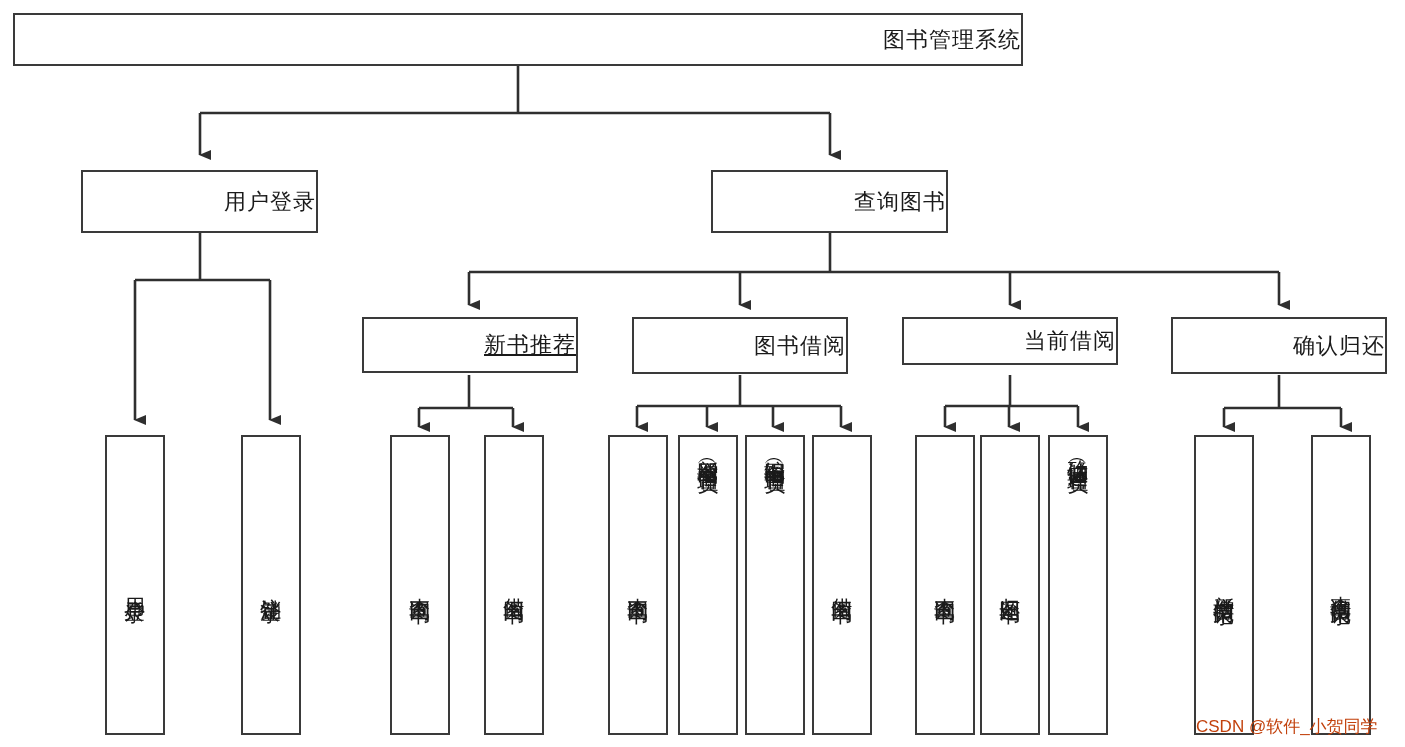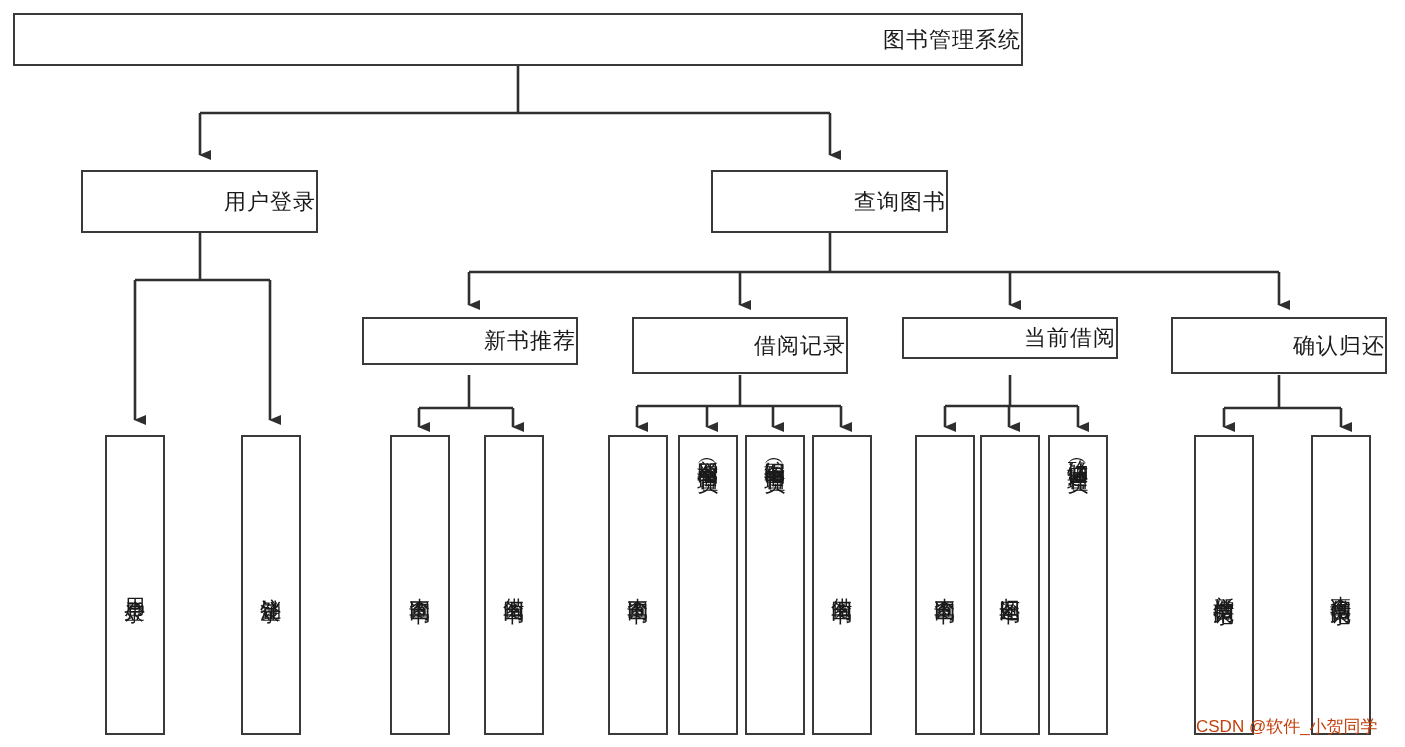--- a/index.html
+++ b/index.html
@@ -122,27 +122,27 @@
     <span class="nlabel">图书管理系统</span>
   </div>
 
   <div class="node horiz" style="left:81px; top:170px; width:237px; height:63px;">
     <span class="nlabel">用户登录</span>
   </div>
   <div class="node horiz" style="left:711px; top:170px; width:237px; height:63px;">
     <span class="nlabel">查询图书</span>
   </div>
 
-  <div class="node horiz" style="left:362px; top:317px; width:216px; height:48px;">
+  <div class="node horiz" style="left:362px; top:317px; width:216px; height:56px;text-decoration:underline;">
     <span class="nlabel">新书推荐</span>
   </div>
   <div class="node horiz" style="left:632px; top:317px; width:216px; height:57px;">
-    <span class="nlabel">借阅记录</span>
+    <span class="nlabel">图书借阅</span>
   </div>
-  <div class="node horiz" style="left:902px; top:317px; width:216px; height:42px;">
+  <div class="node horiz" style="left:902px; top:317px; width:216px; height:48px;">
     <span class="nlabel">当前借阅</span>
   </div>
   <div class="node horiz" style="left:1171px; top:317px; width:216px; height:57px;">
     <span class="nlabel">确认归还</span>
   </div>
 
   <div class="node vert" style="left:105px; top:435px; width:60px; height:300px;">
     <span class="nlabel">用户登录</span>
   </div>
   <div class="node vert" style="left:241px; top:435px; width:60px; height:300px;">

